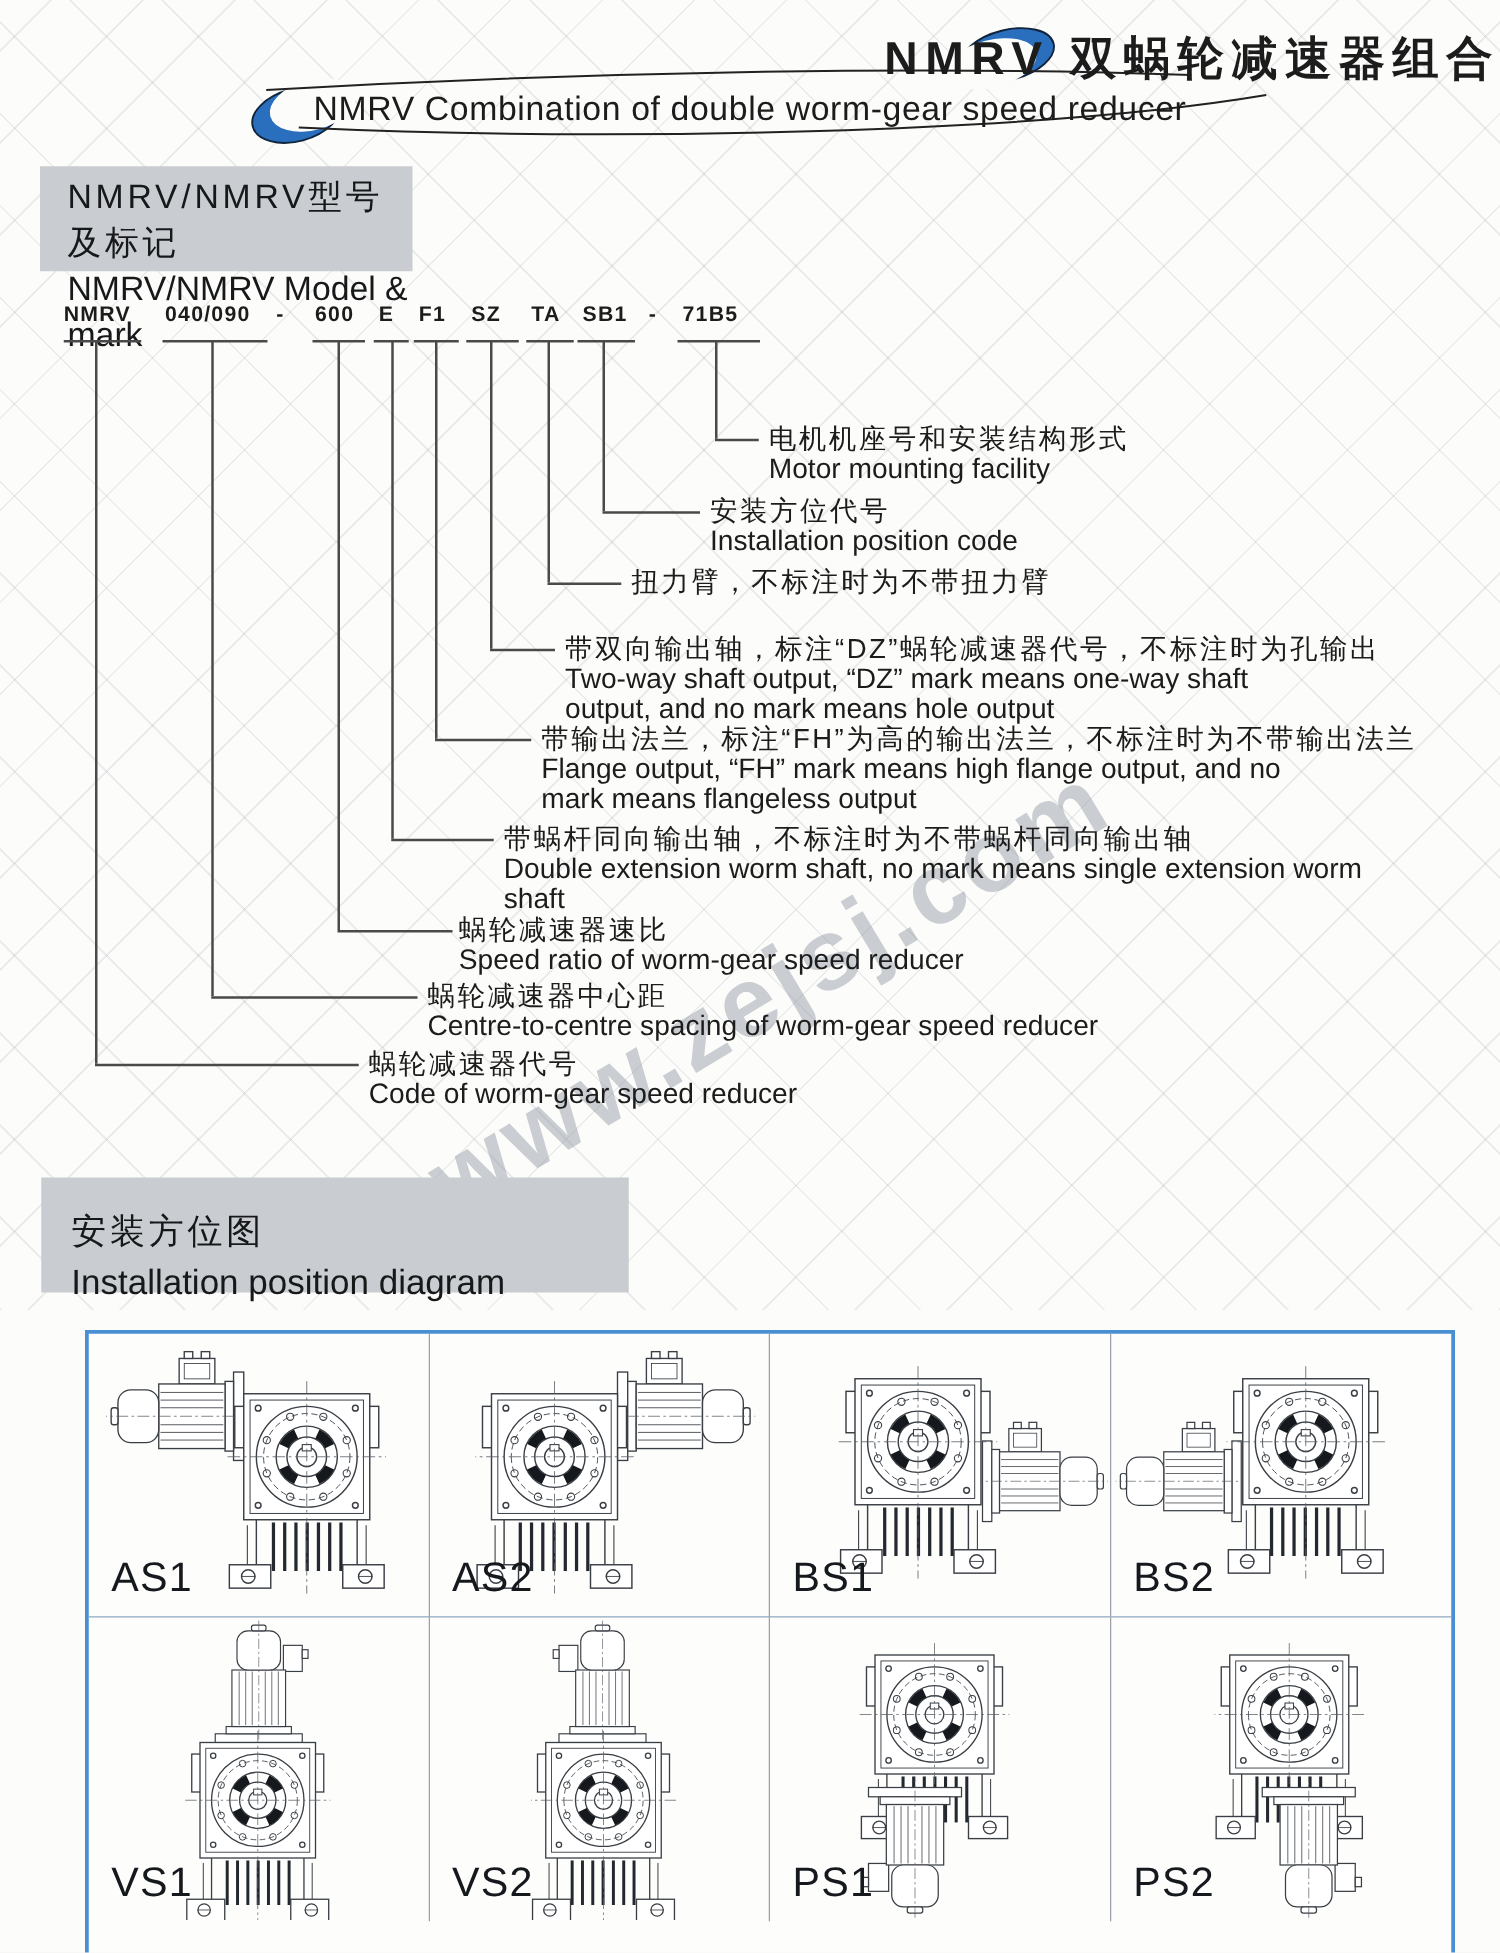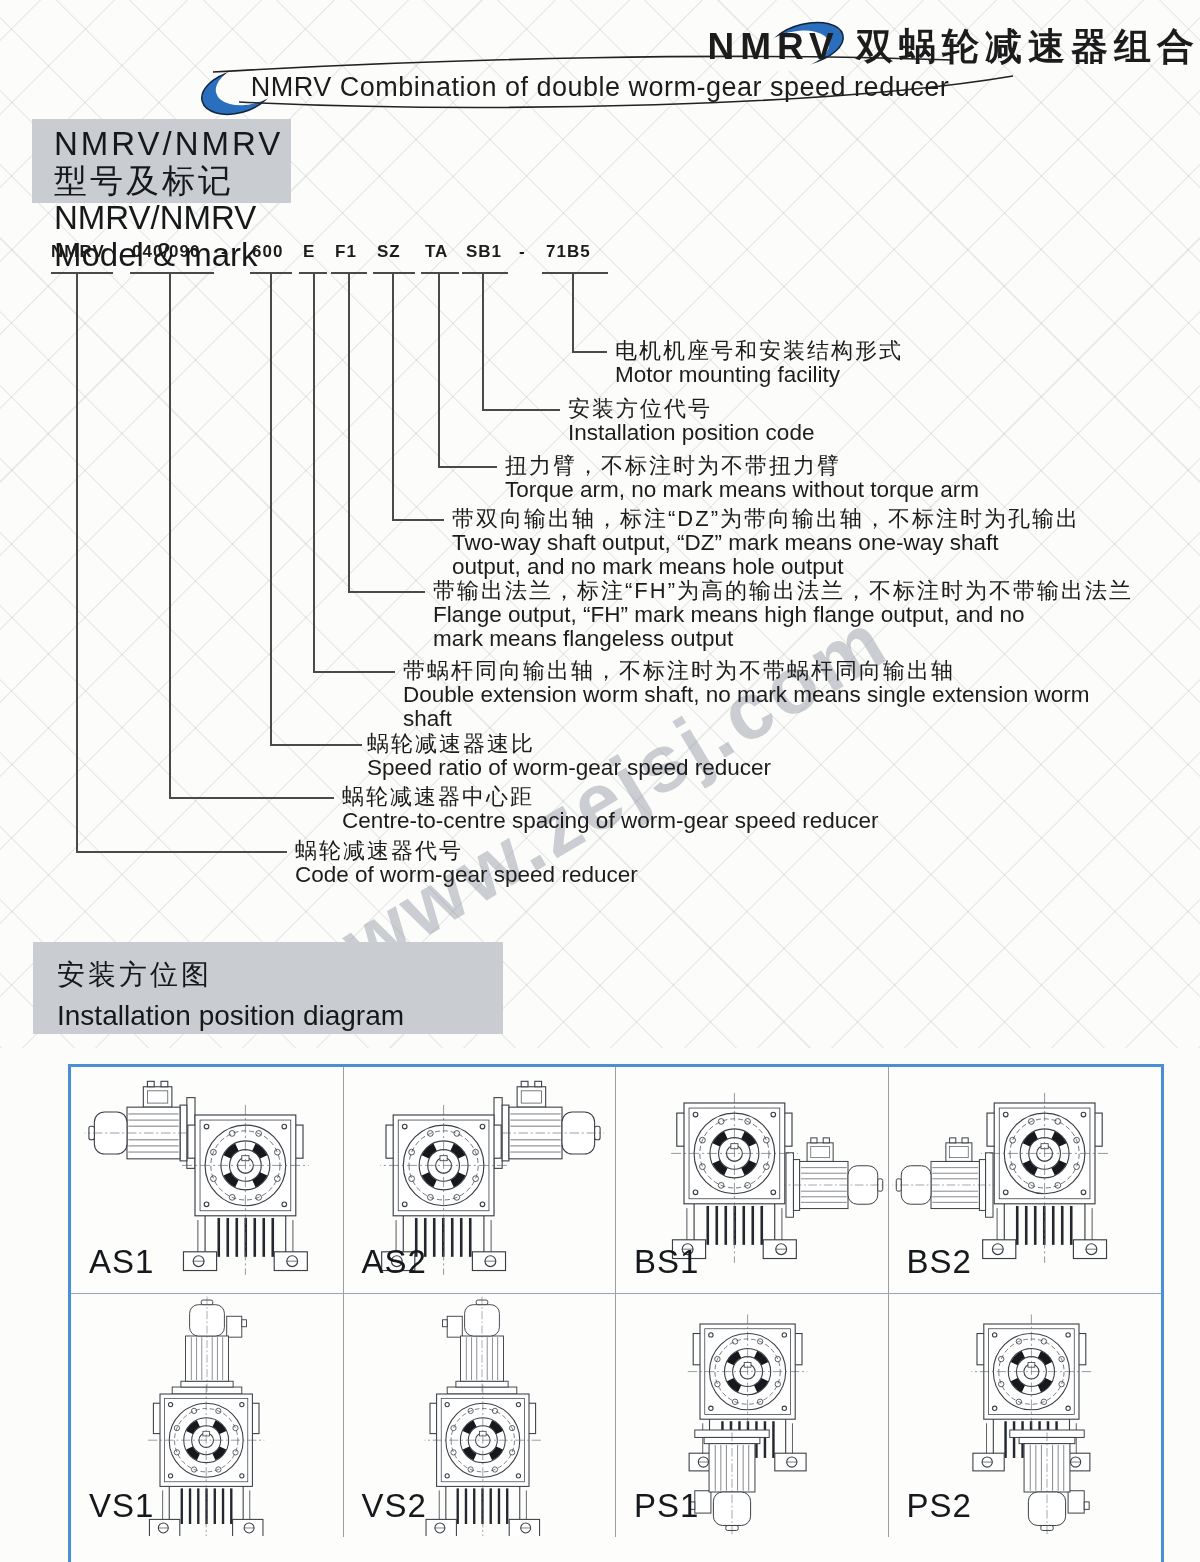--- a/index.html
+++ b/index.html
@@ -13,23 +13,23 @@
     font-size:80px;font-weight:bold;letter-spacing:4px;color:rgba(152,158,167,0.5);
     white-space:nowrap;z-index:1;}
   .content{position:absolute;inset:0;z-index:2;}
   .abs{position:absolute;}
   
   .title-zh{left:0;right:0;top:22px;text-align:right;font-size:37px;font-weight:bold;letter-spacing:6px;}
   .title-en{left:0;right:0;top:72px;text-align:center;font-size:27px;letter-spacing:0.5px;}
   .swoosh{left:175px;top:8px;}
   
   .bar{background:#c9ccd0;color:#17181a;}
-  .bar1{left:32px;top:119px;width:259px;height:84px;padding:6px 0 0 22px;box-sizing:border-box;
-        font-size:33px;line-height:37px;}
-  .bar2{left:33px;top:942px;width:470px;height:92px;padding:12px 0 0 24px;box-sizing:border-box;
+  .bar1{left:32px;top:133px;width:298px;height:84px;padding:6px 0 0 22px;box-sizing:border-box;
+        font-size:27px;line-height:37px;}
+  .bar2{left:33px;top:942px;width:470px;height:92px;padding:22px 0 0 24px;box-sizing:border-box;
         font-size:28px;line-height:41px;}
   .bar .zh{letter-spacing:3px;}
   
   .tok{top:242px;font-size:17px;font-weight:bold;letter-spacing:1px;white-space:nowrap;}
   .c-u{height:2px;background:#4a4a4a;top:272px;}
   .c-v{width:2px;background:#4a4a4a;top:273px;}
   .c-h{height:2px;background:#4a4a4a;}
   
   .legend{position:absolute;white-space:nowrap;}
   .lz{font-size:22px;letter-spacing:2px;line-height:25px;height:25px;}
@@ -114,24 +114,23 @@
       <div class="legend" style="left:615px;top:338px">
         <div class="lz">电机机座号和安装结构形式</div>
         <div class="le">Motor mounting facility</div>
       </div>
       <div class="legend" style="left:568px;top:396px">
         <div class="lz">安装方位代号</div>
         <div class="le">Installation position code</div>
       </div>
       <div class="legend" style="left:505px;top:453px">
         <div class="lz">扭力臂，不标注时为不带扭力臂</div>
-        <div class="le">Torque arm, no mark means  without torque arm</div>
       </div>
       <div class="legend" style="left:452px;top:506px">
-        <div class="lz">带双向输出轴，标注“DZ”为带向输出轴，不标注时为孔输出</div>
+        <div class="lz">带双向输出轴，标注“DZ”蜗轮减速器代号，不标注时为孔输出</div>
         <div class="le">Two-way shaft output,  “DZ” mark means one-way shaft</div>
         <div class="le">output, and no mark means hole output</div>
       </div>
       <div class="legend" style="left:433px;top:578px">
         <div class="lz">带输出法兰，标注“FH”为高的输出法兰，不标注时为不带输出法兰</div>
         <div class="le">Flange output,  “FH” mark means high flange output, and no</div>
         <div class="le">mark means flangeless output</div>
       </div>
       <div class="legend" style="left:403px;top:658px">
         <div class="lz">带蜗杆同向输出轴，不标注时为不带蜗杆同向输出轴</div>

